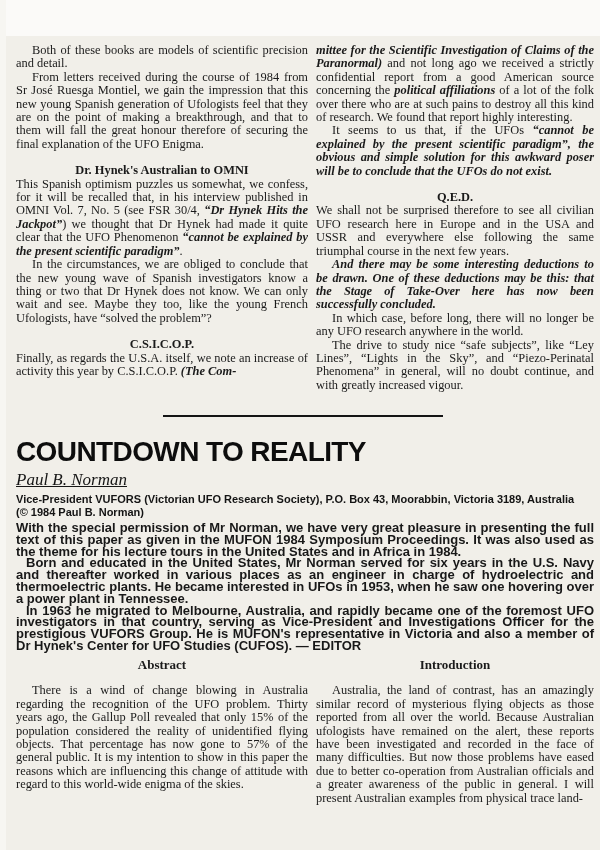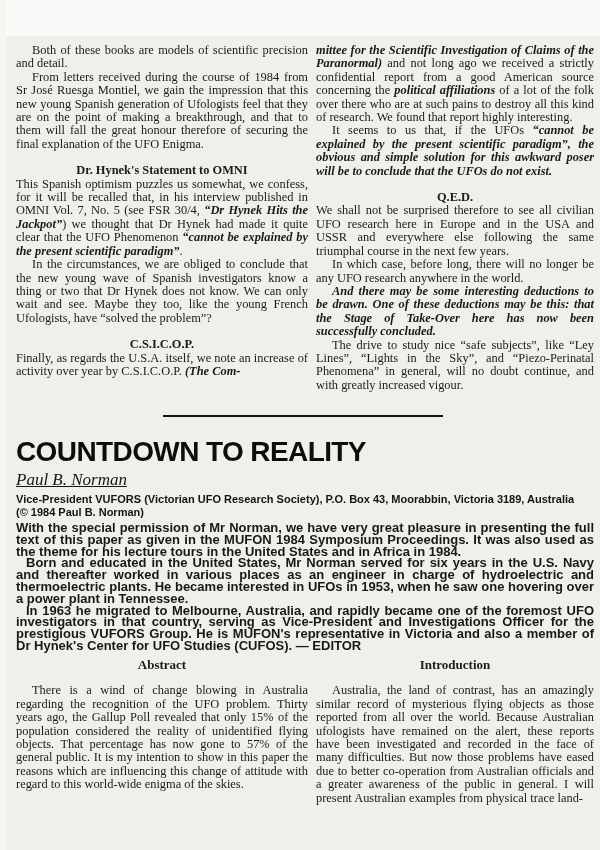--- a/index.html
+++ b/index.html
@@ -54,33 +54,33 @@
 <body>
 
 <div class="page">
   <div class="scan-top-band"></div>
   <div class="scan-left-band"></div>
 
   <section class="two-col top">
     <div class="col left">
         <p class="ind"><span>Both of these books are models of scientific precision and detail.</span></p>
         <p class="ind"><span>From letters received during the course of 1984 from Sr José Ruesga Montiel, we gain the impression that this new young Spanish generation of Ufologists feel that they are on the point of making a breakthrough, and that to them will fall the great honour therefore of securing the final explanation of the UFO Enigma.</span></p>
-        <div class="col-heading">Dr. Hynek's Statement to OMNI</div>
+        <div class="col-heading">Dr. Hynek's Australian to OMNI</div>
         <p class=""><span>This Spanish optimism puzzles us somewhat, we confess, for it will be recalled that, in his interview published in OMNI Vol. 7, No. 5 (see FSR 30/4, </span><span class="it">“Dr Hynek Hits the Jackpot”</span><span>) we thought that Dr Hynek had made it quite clear that the UFO Phenomenon </span><span class="it">“cannot be explained by the present scientific paradigm”</span><span>.</span></p>
         <p class="ind"><span>In the circumstances, we are obliged to conclude that the new young wave of Spanish investigators know a thing or two that Dr Hynek does not know. We can only wait and see. Maybe they too, like the young French Ufologists, have “solved the problem”?</span></p>
         <div class="col-heading">C.S.I.C.O.P.</div>
-        <p class=""><span>Finally, as regards the U.S.A. itself, we note an increase of activity over year by C.S.I.C.O.P. </span><span class="it">(The Com-</span></p>
+        <p class=""><span>Finally, as regards the U.S.A. itself, we note an increase of activity this year by C.S.I.C.O.P. </span><span class="it">(The Com-</span></p>
       </div>
     <div class="col right">
         <p class=""><span class="it">mittee for the Scientific Investigation of Claims of the Paranormal)</span><span> and not long ago we received a strictly confidential report from a good American source concerning the </span><span class="it">political affiliations</span><span> of a lot of the folk over there who are at such pains to destroy all this kind of research. We found that report highly interesting.</span></p>
         <p class="ind"><span>It seems to us that, if the UFOs </span><span class="it">“cannot be explained by the present scientific paradigm”, the obvious and simple solution for this awkward poser will be to conclude that the UFOs do not exist.</span></p>
         <div class="col-heading">Q.E.D.</div>
         <p class=""><span>We shall not be surprised therefore to see all civilian UFO research here in Europe and in the USA and USSR and everywhere else following the same triumphal course in the next few years.</span></p>
+        <p class="ind"><span class="it">And there may be some interesting deductions to be drawn. One of these deductions may be this: that the Stage of Take-Over here has now been successfully concluded.</span></p>
         <p class="ind"><span>In which case, before long, there will no longer be any UFO research anywhere in the world.</span></p>
-        <p class="ind"><span class="it">And there may be some interesting deductions to be drawn. One of these deductions may be this: that the Stage of Take-Over here has now been successfully concluded.</span></p>
         <p class="ind"><span>The drive to study nice “safe subjects”, like “Ley Lines”, “Lights in the Sky”, and “Piezo-Perinatal Phenomena” in general, will no doubt continue, and with greatly increased vigour.</span></p>
       </div>
   </section>
 
   <div class="divider"></div>
 
   <header class="article-header">
     <h1 class="article-title">COUNTDOWN TO REALITY</h1>
     <div class="article-author">Paul B. Norman</div>
     <div class="article-affil">Vice-President VUFORS (Victorian UFO Research Society), P.O. Box 43, Moorabbin, Victoria 3189, Australia</div>

